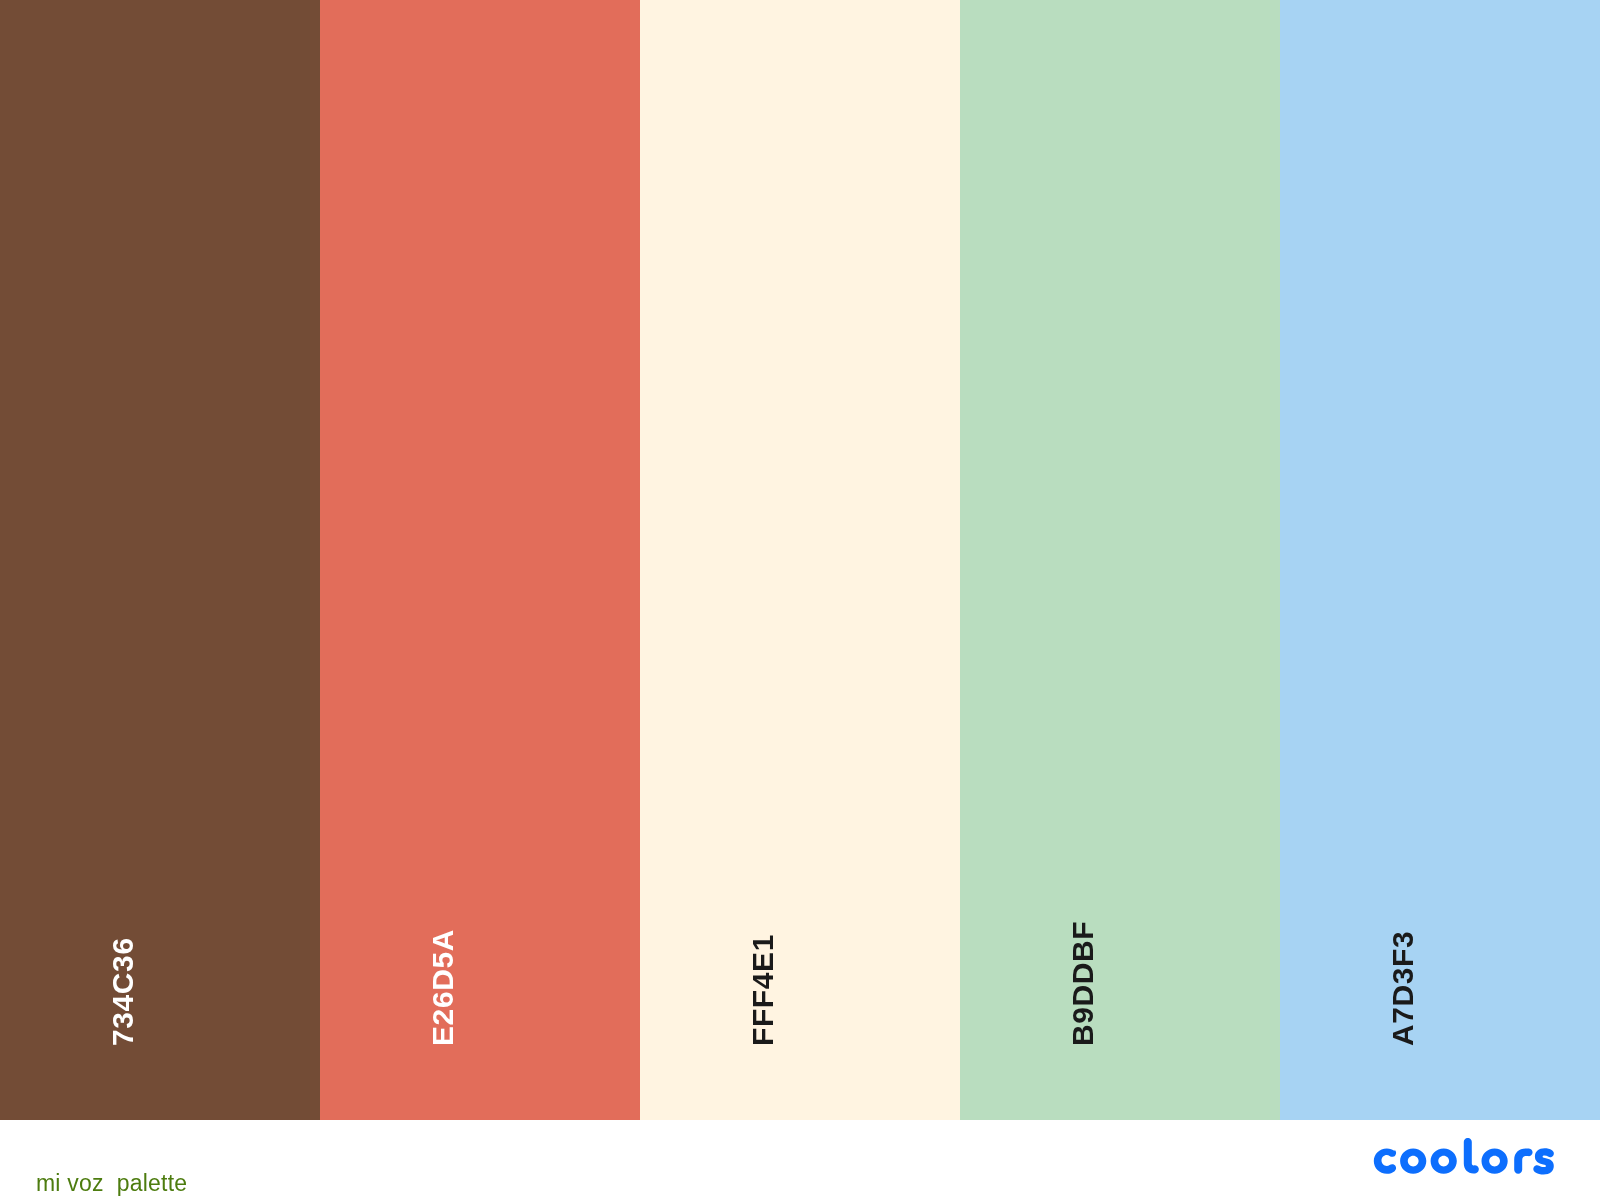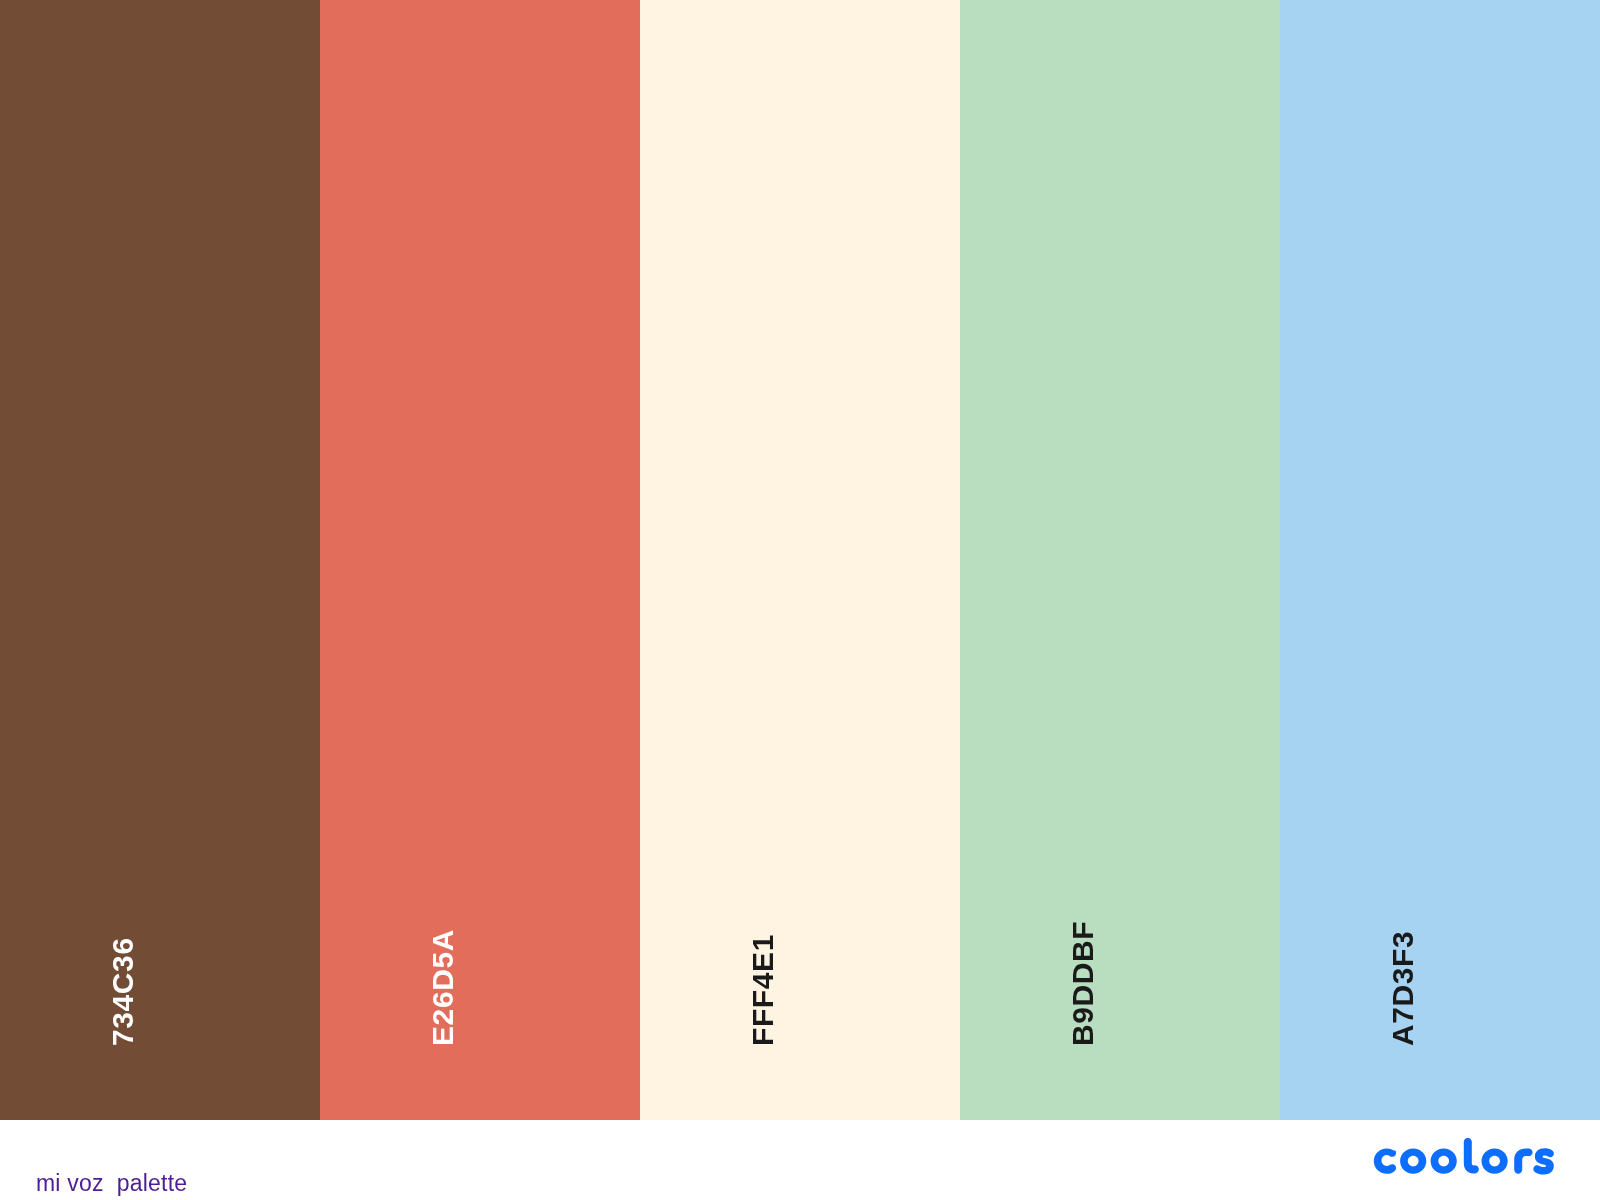--- a/index.html
+++ b/index.html
@@ -104,21 +104,21 @@
     </div>
 
     <div class="swatch" style="background-color: rgb(167, 211, 243);">
       <span class="swatch-label" style="color: rgb(26, 26, 26);">A7D3F3</span>
     </div>
 
   </div>
 
   <div id="footer">
 
-    <span id="palette-name" style="color: #4c1d95; margin-top: 47px;">mi voz  palette</span>
+    <span id="palette-name" style="color: #4d7c0f; margin-top: 47px;">mi voz  palette</span>
 
     <a id="brand-logo" href="#" aria-label="coolors">
       <svg width="182" height="44" viewBox="0 0 182 44" aria-hidden="true">
         <g fill="#0d6efd">
 
           <path d="M22.6 13.0c-2.0-1.6-4.7-2.6-7.8-2.6C7.3 10.4 1.8 16.0 1.8 23.1
                    c0 7.1 5.5 12.7 13.0 12.7 3.1 0 5.8-1.0 7.8-2.6
                    1.8-1.4 2.0-3.9 0.6-5.6-1.4-1.7-3.8-1.9-5.6-0.6
                    -0.8 0.6-1.7 0.9-2.8 0.9-3.0 0-5.3-2.4-5.3-5.4
                    0-3.0 2.3-5.4 5.3-5.4 1.1 0 2.0 0.3 2.8 0.9

